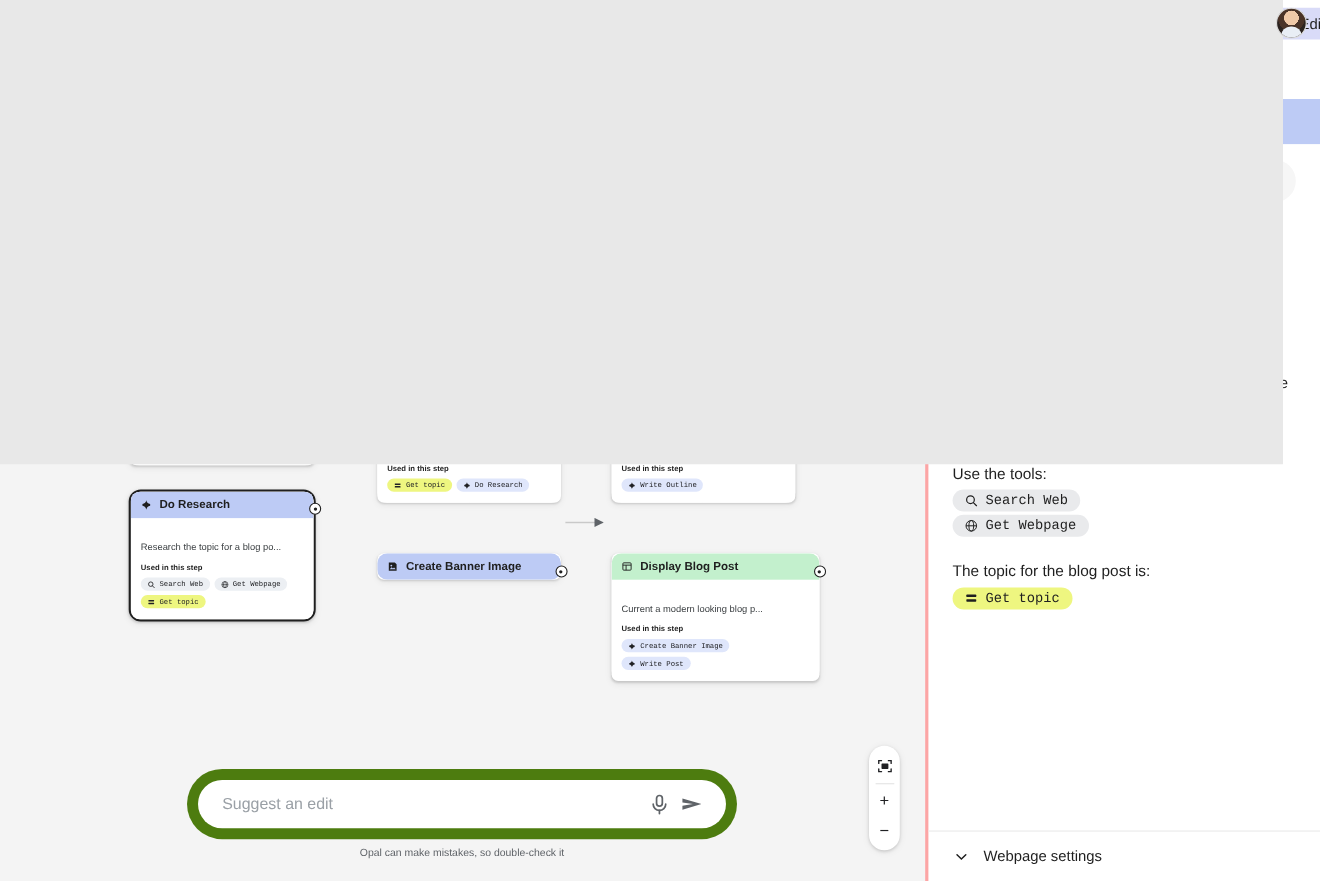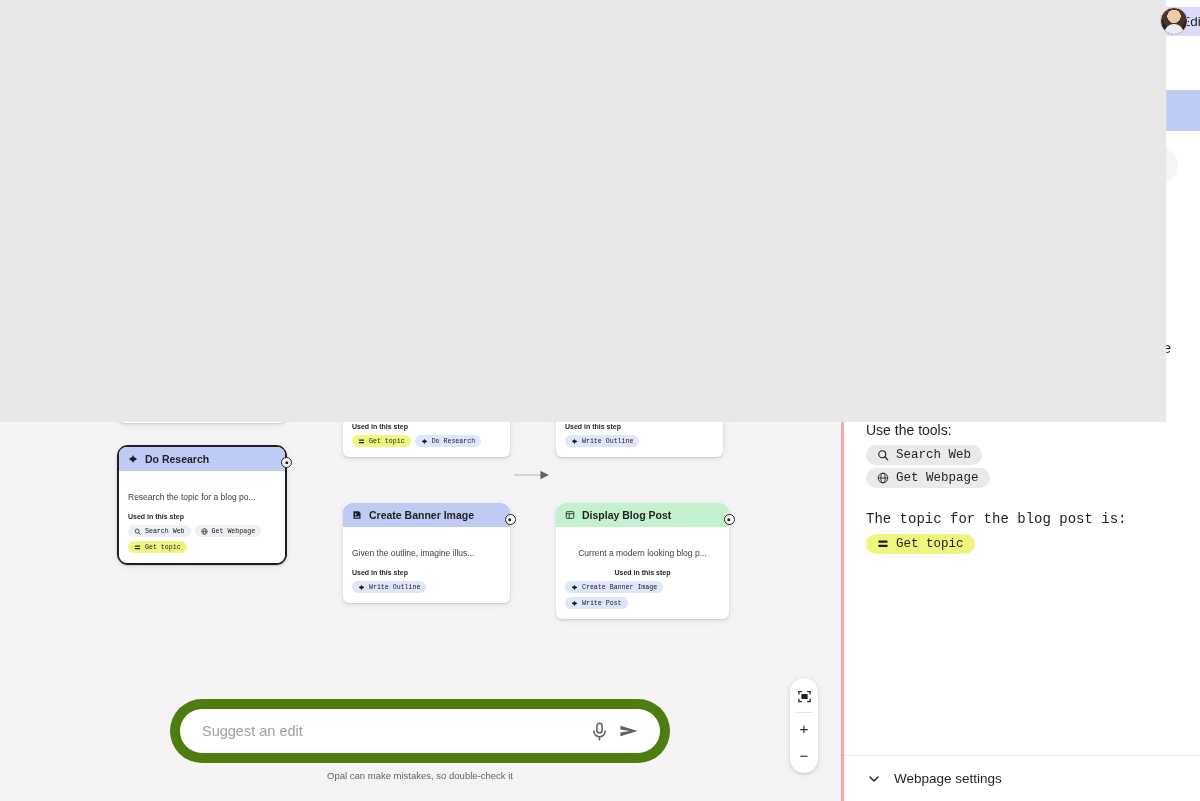--- a/index.html
+++ b/index.html
@@ -444,37 +444,25 @@
       <div class="node" style="left:343px; top:461px; width:167px;">
         <div class="node-inner">
           <div class="nhead blue">
             <svg width="10" height="10" viewBox="0 0 24 24" fill="currentColor">
               <path d="M3.5 3h13l4 4v14h-17z"></path>
                 <circle cx="9" cy="10" r="2" fill="#bdcbf5"></circle>
                 <path d="M5.5 18l4-4.5 3 3 2.5-2.5 3.5 4z" fill="#bdcbf5"></path>
             </svg>
             <span>Create Banner Image</span>
           </div>
-          <div class="nbody">
-            <div class="ndesc">Given the outline, imagine illus...</div>
-            <div class="nsub">Used in this step</div>
-            <div class="chips">
-              <span class="chip blue">
-                <svg width="7" height="7" viewBox="0 0 24 24" fill="currentColor">
-                    <path d="M12 1.6c.9 4.6 3.3 7.3 8.4 8.4v4c-5.1 1.1-7.5 3.8-8.4 8.4-.9-4.6-3.3-7.3-8.4-8.4v-4c5.1-1.1 7.5-3.8 8.4-8.4z"></path>
-                  </svg>
-                <span>Write Outline</span>
-              </span>
-            </div>
-          </div>
         </div>
         <div class="port"></div>
       </div>
 
-      <div class="node" style="left:556px; top:461px; width:173px;text-align:center;">
+      <div class="node" style="left:556px; top:461px; width:189px;">
         <div class="node-inner">
           <div class="nhead green">
             <svg width="10" height="10" viewBox="0 0 24 24" fill="none" stroke="currentColor" stroke-width="2">
               <rect x="3" y="4" width="18" height="16" rx="2"></rect>
                 <line x1="3" y1="9" x2="21" y2="9"></line>
                 <line x1="10" y1="9" x2="10" y2="20"></line>
             </svg>
             <span>Display Blog Post</span>
           </div>
           <div class="nbody">
@@ -593,21 +581,21 @@
           <span class="pchip">
             <svg width="12" height="12" viewBox="0 0 24 24" fill="none" stroke="currentColor" stroke-width="1.8">
                 <circle cx="12" cy="12" r="9.6"></circle>
                 <ellipse cx="12" cy="12" rx="4.3" ry="9.6"></ellipse>
                 <line x1="2.4" y1="12" x2="21.6" y2="12"></line>
               </svg>
             <span>Get Webpage</span>
           </span>
         </div>
 
-        <div class="prose" style="margin-top:20px;font-family:Liberation Mono, monospace;">The topic for the blog post is:</div>
+        <div class="prose" style="margin-top:20px;">The topic for the blog post is:</div>
         <div class="tool-chips">
           <span class="pchip yellow">
             <svg width="12" height="12" viewBox="0 0 24 24" fill="currentColor">
                 <rect x="3" y="5" width="18" height="4.6" rx="1.2"></rect>
                 <rect x="3" y="13.4" width="18" height="4.6" rx="1.2"></rect>
               </svg>
             <span>Get topic</span>
           </span>
         </div>
       </div>

